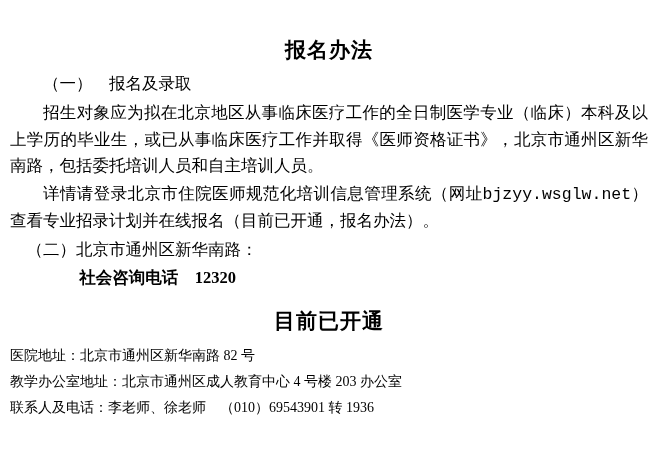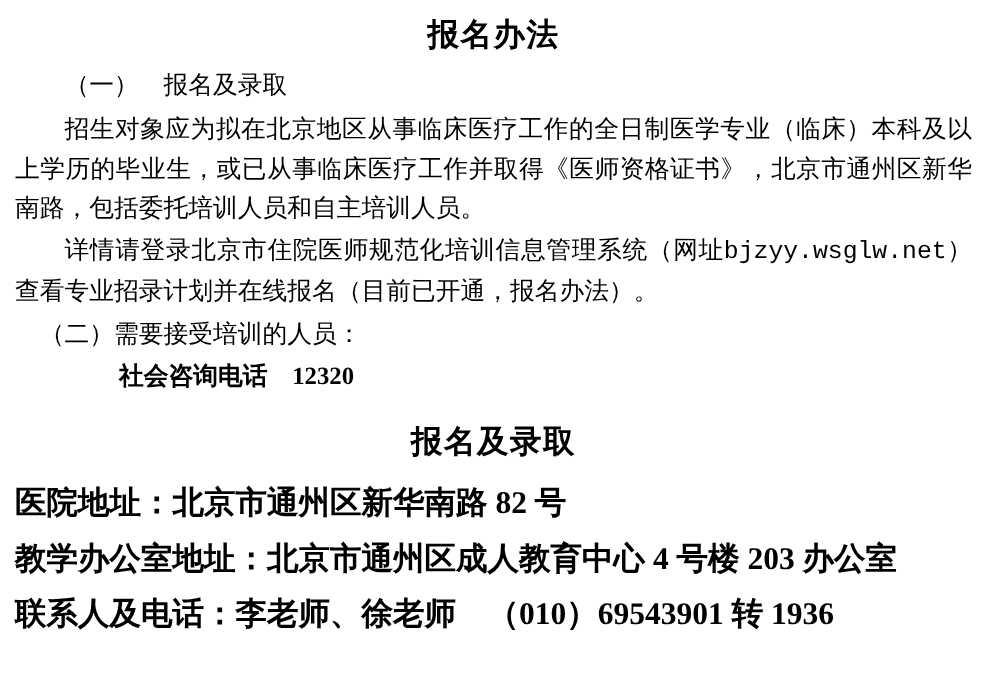--- a/index.html
+++ b/index.html
@@ -13,20 +13,21 @@
     overflow: hidden;
     font-family: "Liberation Serif", "DejaVu Serif", serif;
     color: #000000;
   }
   .page {
     position: relative;
     width: 658px;
     height: 392px;
     box-sizing: border-box;
     padding: 6px 10px 0 10px;
+    margin-top: 27px;
   }
   .doc-title {
     text-align: center;
     font-size: 21px;
     font-weight: bold;
     letter-spacing: 1px;
     margin: 4px 0 8px 0;
     line-height: 1.3;
   }
   .section-title {
@@ -56,46 +57,45 @@
   }
   .just-both {
     text-align: justify;
     text-justify: inter-ideograph;
   }
   .block-indent {
     text-indent: 4.2em;
     font-weight: bold;
   }
   .contact-line {
-    font-size: 21px;
+    font-size: 14px;
     line-height: 1.62;
     margin: 0 0 3px 0;
-    font-weight: bold;
   }
   .para-body {
     margin-bottom: 1px;
   }
 </style>
 </head>
 <body>
 
 <div class="page">
 
   <h1 class="doc-title">报名办法</h1>
 
   <p class="indent1">（一）　报名及录取</p>
 
   <p class="indent1 just-both para-body">招生对象应为拟在北京地区从事临床医疗工作的全日制医学专业（临床）本科及以上学历的毕业生，或已从事临床医疗工作并取得《医师资格证书》，北京市通州区新华南路，包括委托培训人员和自主培训人员。</p>
 
   <p class="indent1 justify para-body">详情请登录北京市住院医师规范化培训信息管理系统（网址bjzyy.wsglw.net）查看专业招录计划并在线报名（目前已开通，报名办法）。</p>
 
-  <p class="indent-sub">（二）需要接受培训的人员：</p>
+  <p class="indent-sub">（二）北京市通州区新华南路：</p>
 
   <p class="block-indent">社会咨询电话　12320</p>
 
 
-  <h2 class="section-title">报名及录取</h2>
+  <h2 class="section-title">目前已开通</h2>
 
   <p class="contact-line">医院地址：北京市通州区新华南路 82 号</p>
   <p class="contact-line">教学办公室地址：北京市通州区成人教育中心 4 号楼 203 办公室</p>
   <p class="contact-line">联系人及电话：李老师、徐老师　（010）69543901 转 1936</p>
 
 </div>
 
 </body></html>

